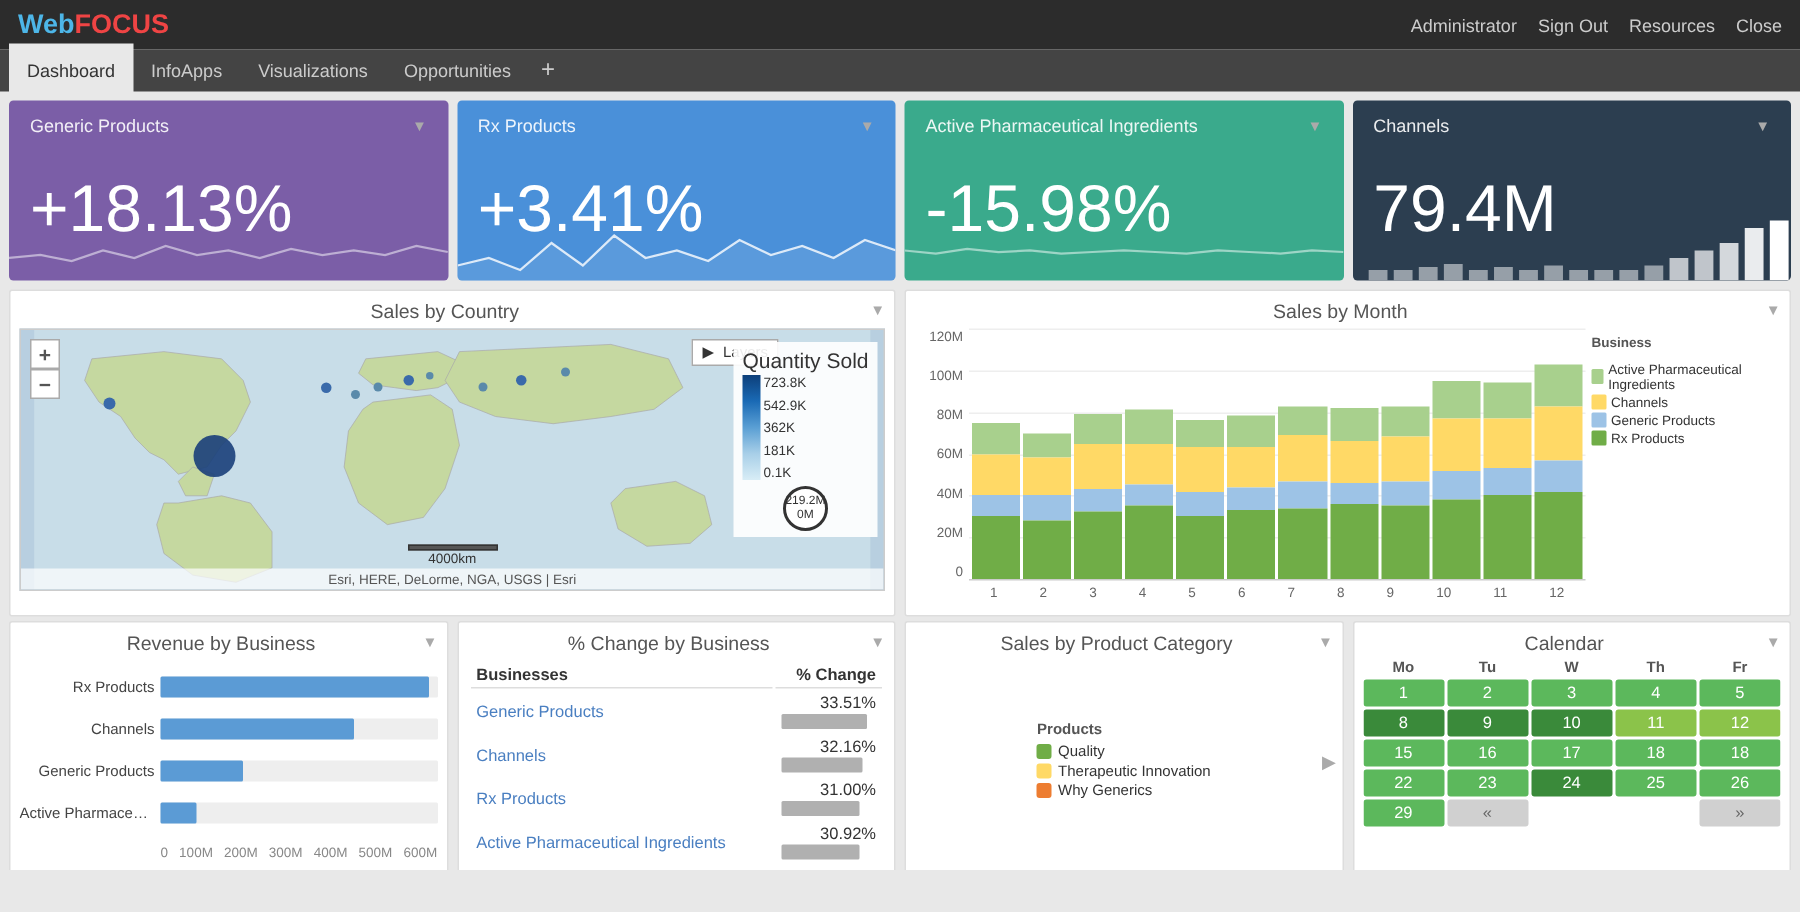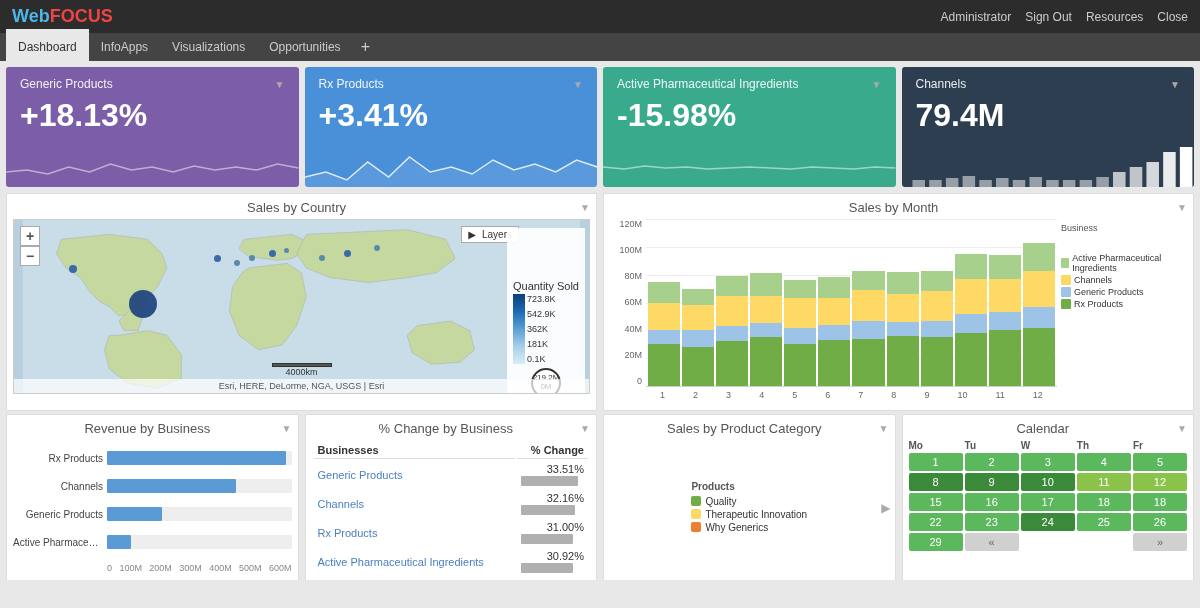--- a/index.html
+++ b/index.html
@@ -18,21 +18,21 @@
     .nav-tab.active { background: #e8e8e8; color: #333; }
     .nav-add { color: #ccc; padding: 4px 8px; cursor: pointer; font-size: 16px; display: flex; align-items: center; }
 
     
     #main { padding: 6px; display: flex; flex-direction: column; gap: 6px; }
 
     
     #kpi-row { display: grid; grid-template-columns: 1fr 1fr 1fr 1fr; gap: 6px; height: 120px; }
     .kpi-card { border-radius: 3px; padding: 10px 14px; display: flex; flex-direction: column; position: relative; overflow: hidden; }
     .kpi-title { font-size: 12px; color: rgba(255,255,255,0.9); display: flex; justify-content: space-between; align-items: center; }
-    .kpi-value { font-size: 32px; color: #fff; font-weight: bold; margin-top: 6px; }
+    .kpi-value { font-size: 44px; color: #fff; font-weight: normal; margin-top: 24px; }
     .kpi-chart { position: absolute; bottom: 0; left: 0; right: 0; height: 45px; }
 
     .kpi-generic { background: #7b5ea7; }
     .kpi-rx { background: #4a90d9; }
     .kpi-api { background: #3aaa8c; }
     .kpi-channels { background: #2c3e50; }
 
     
     #middle-row { display: grid; grid-template-columns: 1fr 1fr; gap: 6px; height: 215px; }
     .chart-panel { background: #fff; border: 1px solid #ddd; border-radius: 2px; padding: 6px; position: relative; }
@@ -71,21 +71,21 @@
 
     
     #donut-panel { position: relative; }
     .donut-container { display: flex; align-items: center; justify-content: center; height: calc(100% - 22px); gap: 8px; }
     .donut-legend-item { display: flex; align-items: center; gap: 4px; margin-bottom: 2px; }
     .donut-legend-dot { width: 10px; height: 10px; border-radius: 2px; }
 
     
     .calendar { height: calc(100% - 22px); overflow: hidden; }
     .cal-header { display: grid; grid-template-columns: repeat(5, 1fr); gap: 2px; margin-bottom: 2px; }
-    .cal-day-header { text-align: left; font-size: 10px; font-weight: bold; color: #555; }
+    .cal-day-header { text-align: center; font-size: 10px; font-weight: bold; color: #555; }
     .cal-grid { display: grid; grid-template-columns: repeat(5, 1fr); gap: 2px; }
     .cal-cell { text-align: center; font-size: 11px; padding: 3px 2px; border-radius: 2px; cursor: pointer; }
     .cal-cell.green { background: #5cb85c; color: #fff; }
     .cal-cell.dark-green { background: #3a8a3a; color: #fff; }
     .cal-cell.light-green { background: #8bc34a; color: #fff; }
     .cal-cell.empty { background: transparent; color: #aaa; }
     .cal-cell.gray { background: #d0d0d0; color: #666; }
 
     
     .continent { fill: #c5d8a0; stroke: #aaa; stroke-width: 0.5; }
@@ -237,21 +237,21 @@
 
         
         <div class="layers-btn" style="position:absolute; top:6px; right:70px; background:#fff; border:1px solid #aaa; padding:2px 6px; font-size:10px; cursor:pointer;">
           <span>▶</span>
           <span style="margin-left:3px;">Layers</span>
         </div>
 
         
         <div style="position:absolute; right:4px; top: 8px; background:rgba(255,255,255,0.9); padding:4px 6px; font-size:9px; display:flex; gap:4px;">
           <div style="display:flex; flex-direction:column;">
-            <span style="font-size:11px; margin-bottom:2px;margin-top:48px;">Quantity Sold</span>
+            <span style="font-size:14px; margin-bottom:2px;">Quantity Sold</span>
             <div style="display:flex; gap:2px;">
               <div style="width:12px; height:70px; background:linear-gradient(to bottom, #0d3f7a, #1a6ab5, #5a9fd4, #a8cfe8, #d8edf6);"></div>
               <div style="display:flex; flex-direction:column; justify-content:space-between; font-size:9px;">
                 <span>723.8K</span>
                 <span>542.9K</span>
                 <span>362K</span>
                 <span>181K</span>
                 <span>0.1K</span>
               </div>
             </div>
@@ -392,21 +392,21 @@
               <span>7</span>
               <span>8</span>
               <span>9</span>
               <span>10</span>
               <span>11</span>
               <span>12</span>
             </div>
         </div>
 
         <div style="width:130px; padding:4px; font-size:9px;">
-          <div style="font-weight:normal; margin-bottom:20px; color:#555;">Business</div>
+          <div style="font-weight:bold; margin-bottom:8px; color:#555;">Business</div>
           <div class="legend-item">
             <div class="legend-dot" style="background:#a8d08d;"></div>
             <span>Active Pharmaceutical Ingredients</span>
           </div>
           <div class="legend-item">
             <div class="legend-dot" style="background:#ffd966;"></div>
             <span>Channels</span>
           </div>
           <div class="legend-item">
             <div class="legend-dot" style="background:#9dc3e6;"></div>

